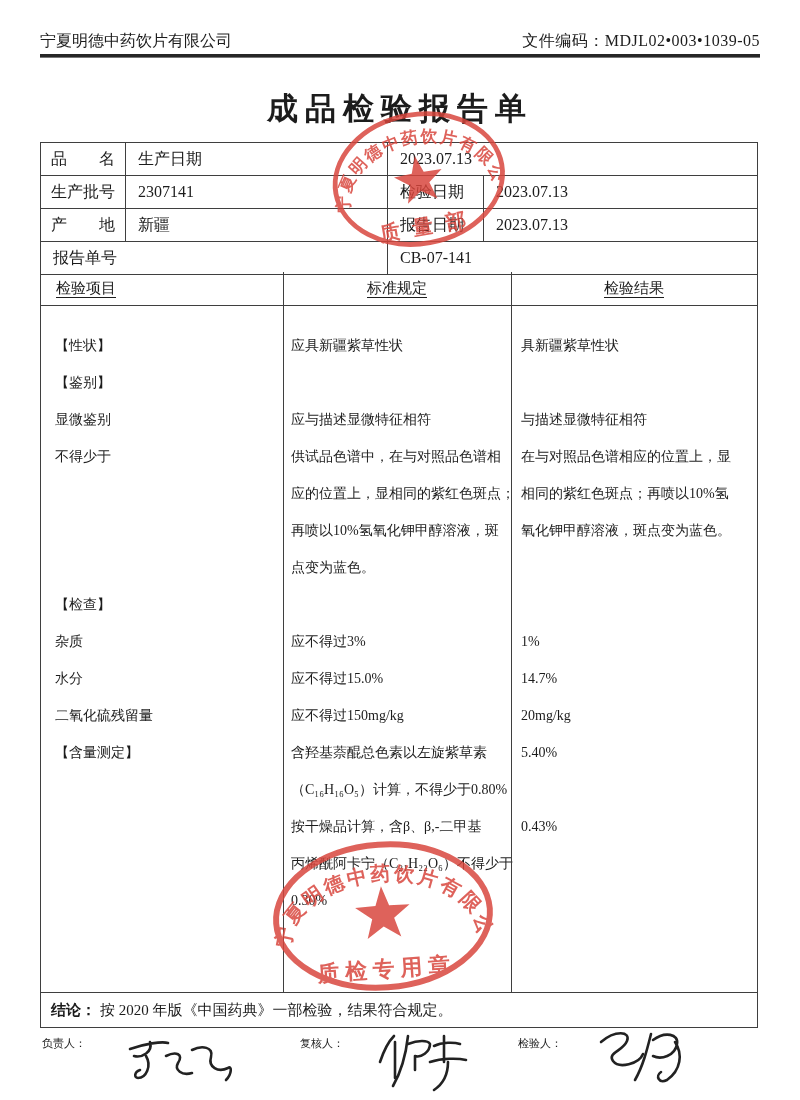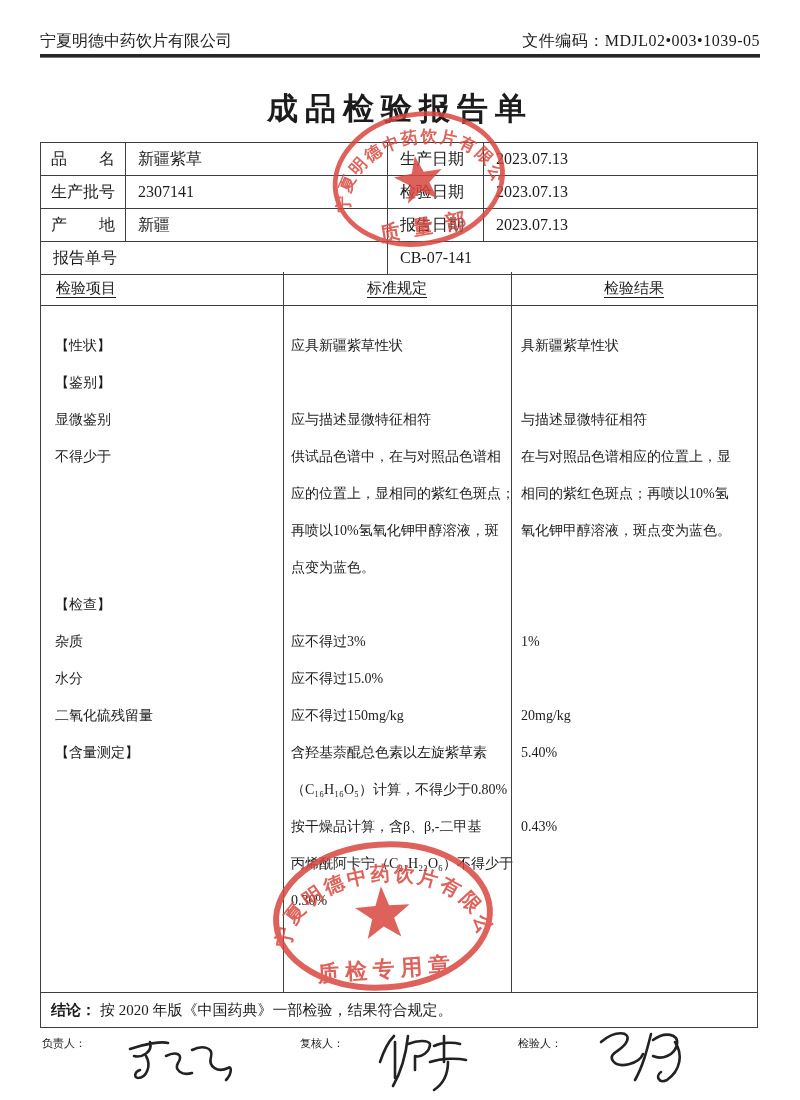--- a/index.html
+++ b/index.html
@@ -84,21 +84,20 @@
     <span>宁夏明德中药饮片有限公司</span>
     <span class="doc-code"><span>文件编码：</span><span>MDJL02•003•1039-05</span></span>
   </div>
   <div class="header-rule"></div>
 
   <div class="report-title">成品检验报告单</div>
 
   <div class="info-table">
     <div class="irow">
       <span class="ilabel">品 名</span>
-      <span class="icell">新疆紫草</span>
       <span class="icell">生产日期</span>
       <span class="icell">2023.07.13</span>
     </div>
     <div class="irow">
       <span class="ilabel">生产批号</span>
       <span class="icell">2307141</span>
       <span class="icell">检验日期</span>
       <span class="icell">2023.07.13</span>
     </div>
     <div class="irow">
@@ -160,20 +159,21 @@
             <div class="rcell result"></div>
           </div>
           <div class="rrow">
             <div class="rcell item">杂质</div>
             <div class="rcell standard">应不得过3%</div>
             <div class="rcell result">1%</div>
           </div>
           <div class="rrow">
             <div class="rcell item">水分</div>
             <div class="rcell standard">应不得过15.0%</div>
+            <div class="rcell result">14.7%</div>
           </div>
           <div class="rrow">
             <div class="rcell item">二氧化硫残留量</div>
             <div class="rcell standard">应不得过150mg/kg</div>
             <div class="rcell result">20mg/kg</div>
           </div>
           <div class="rrow">
             <div class="rcell item">【含量测定】</div>
             <div class="rcell standard">含羟基萘醌总色素以左旋紫草素
 （C₁₆H₁₆O₅）计算，不得少于0.80%</div>

